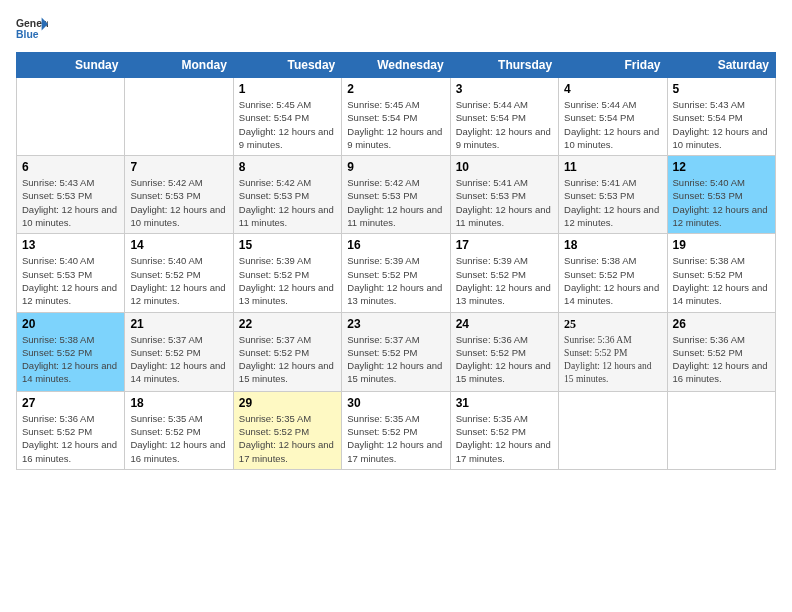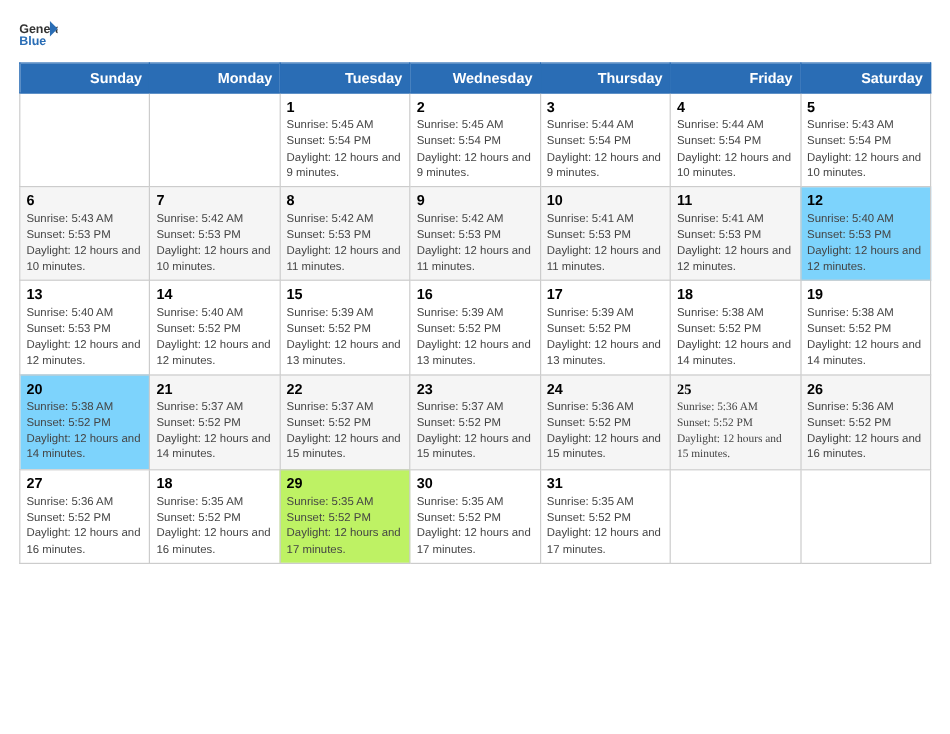--- a/index.html
+++ b/index.html
@@ -276,21 +276,21 @@
           <div class="day-info">Sunrise: 5:36 AM
 Sunset: 5:52 PM
 Daylight: 12 hours and 16 minutes.</div>
         </td>
         <td style="background: rgb(255, 255, 255);">
           <span class="day-num">18</span>
           <div class="day-info">Sunrise: 5:35 AM
 Sunset: 5:52 PM
 Daylight: 12 hours and 16 minutes.</div>
         </td>
-        <td style="background: #bef264;">
+        <td style="background: #fef9c3;">
           <span class="day-num">29</span>
           <div class="day-info">Sunrise: 5:35 AM
 Sunset: 5:52 PM
 Daylight: 12 hours and 17 minutes.</div>
         </td>
         <td style="background: rgb(255, 255, 255);">
           <span class="day-num">30</span>
           <div class="day-info">Sunrise: 5:35 AM
 Sunset: 5:52 PM
 Daylight: 12 hours and 17 minutes.</div>

